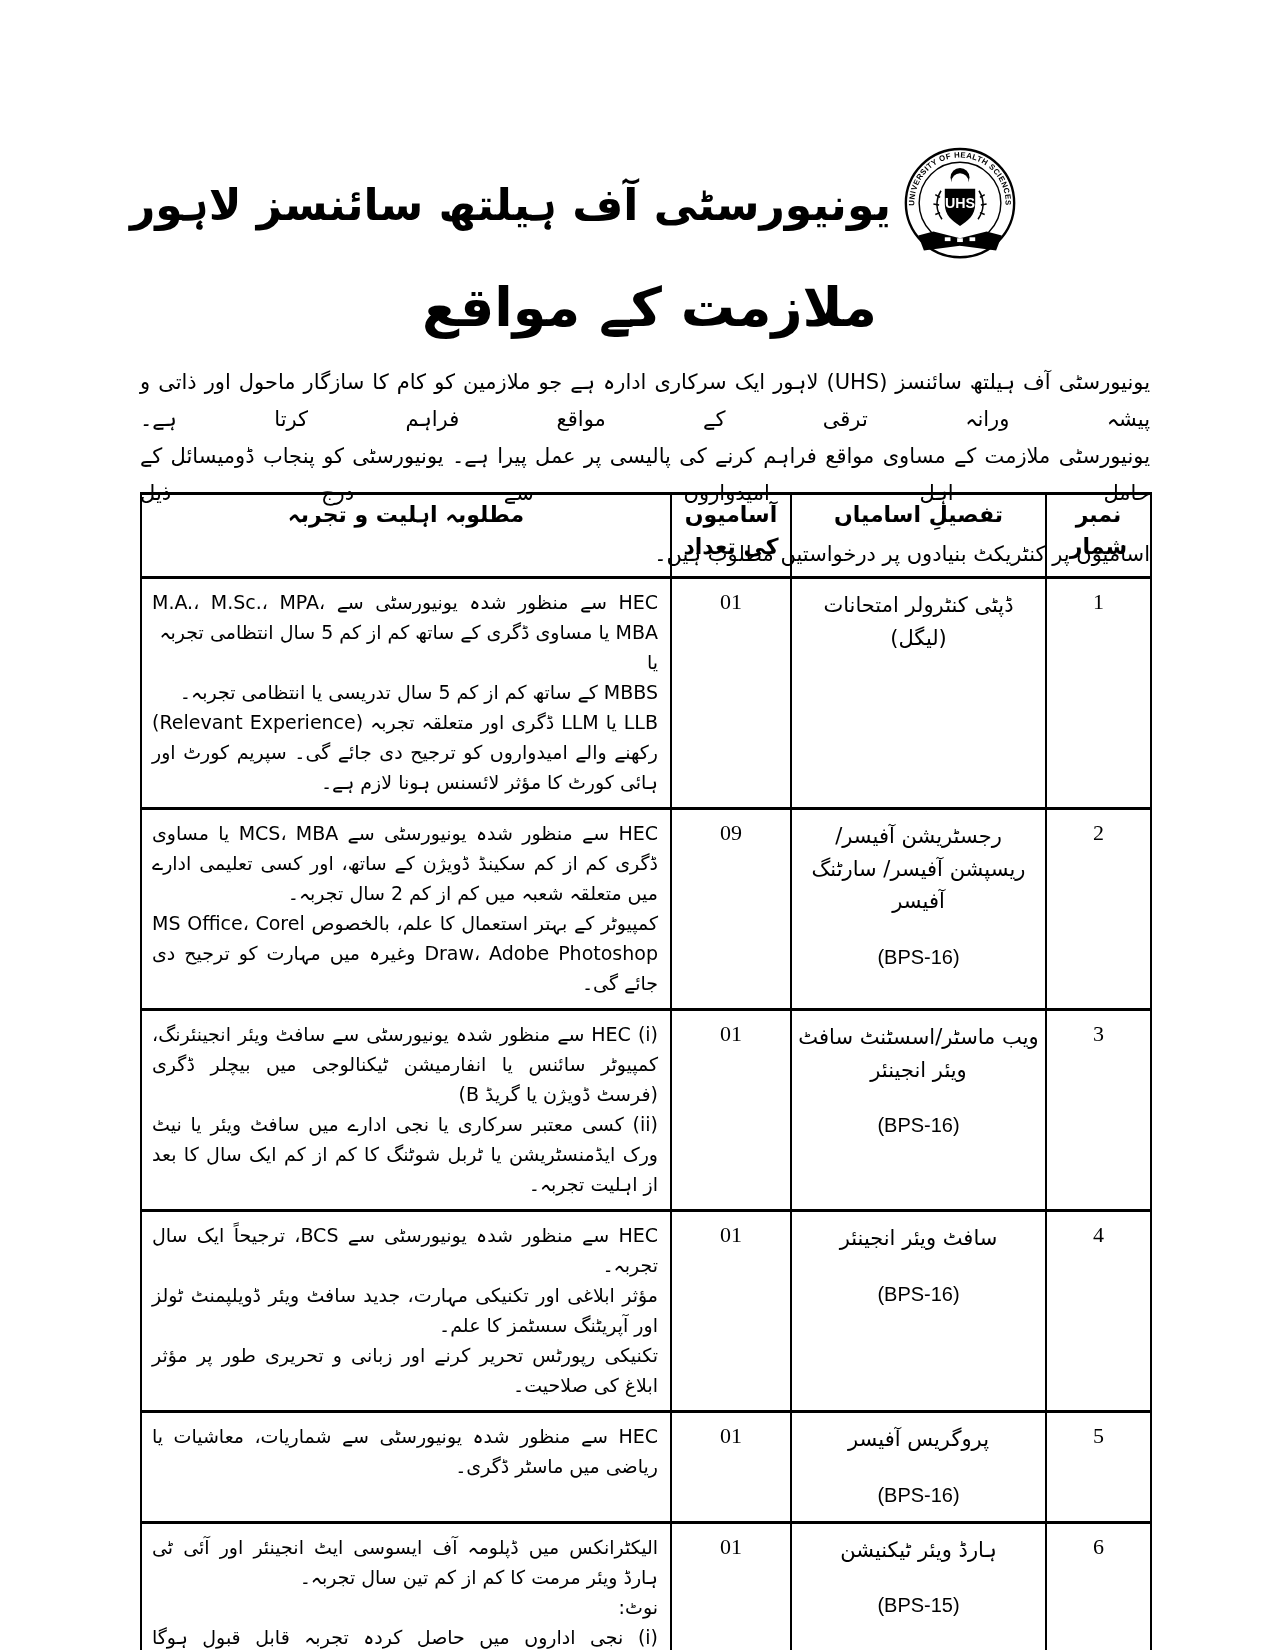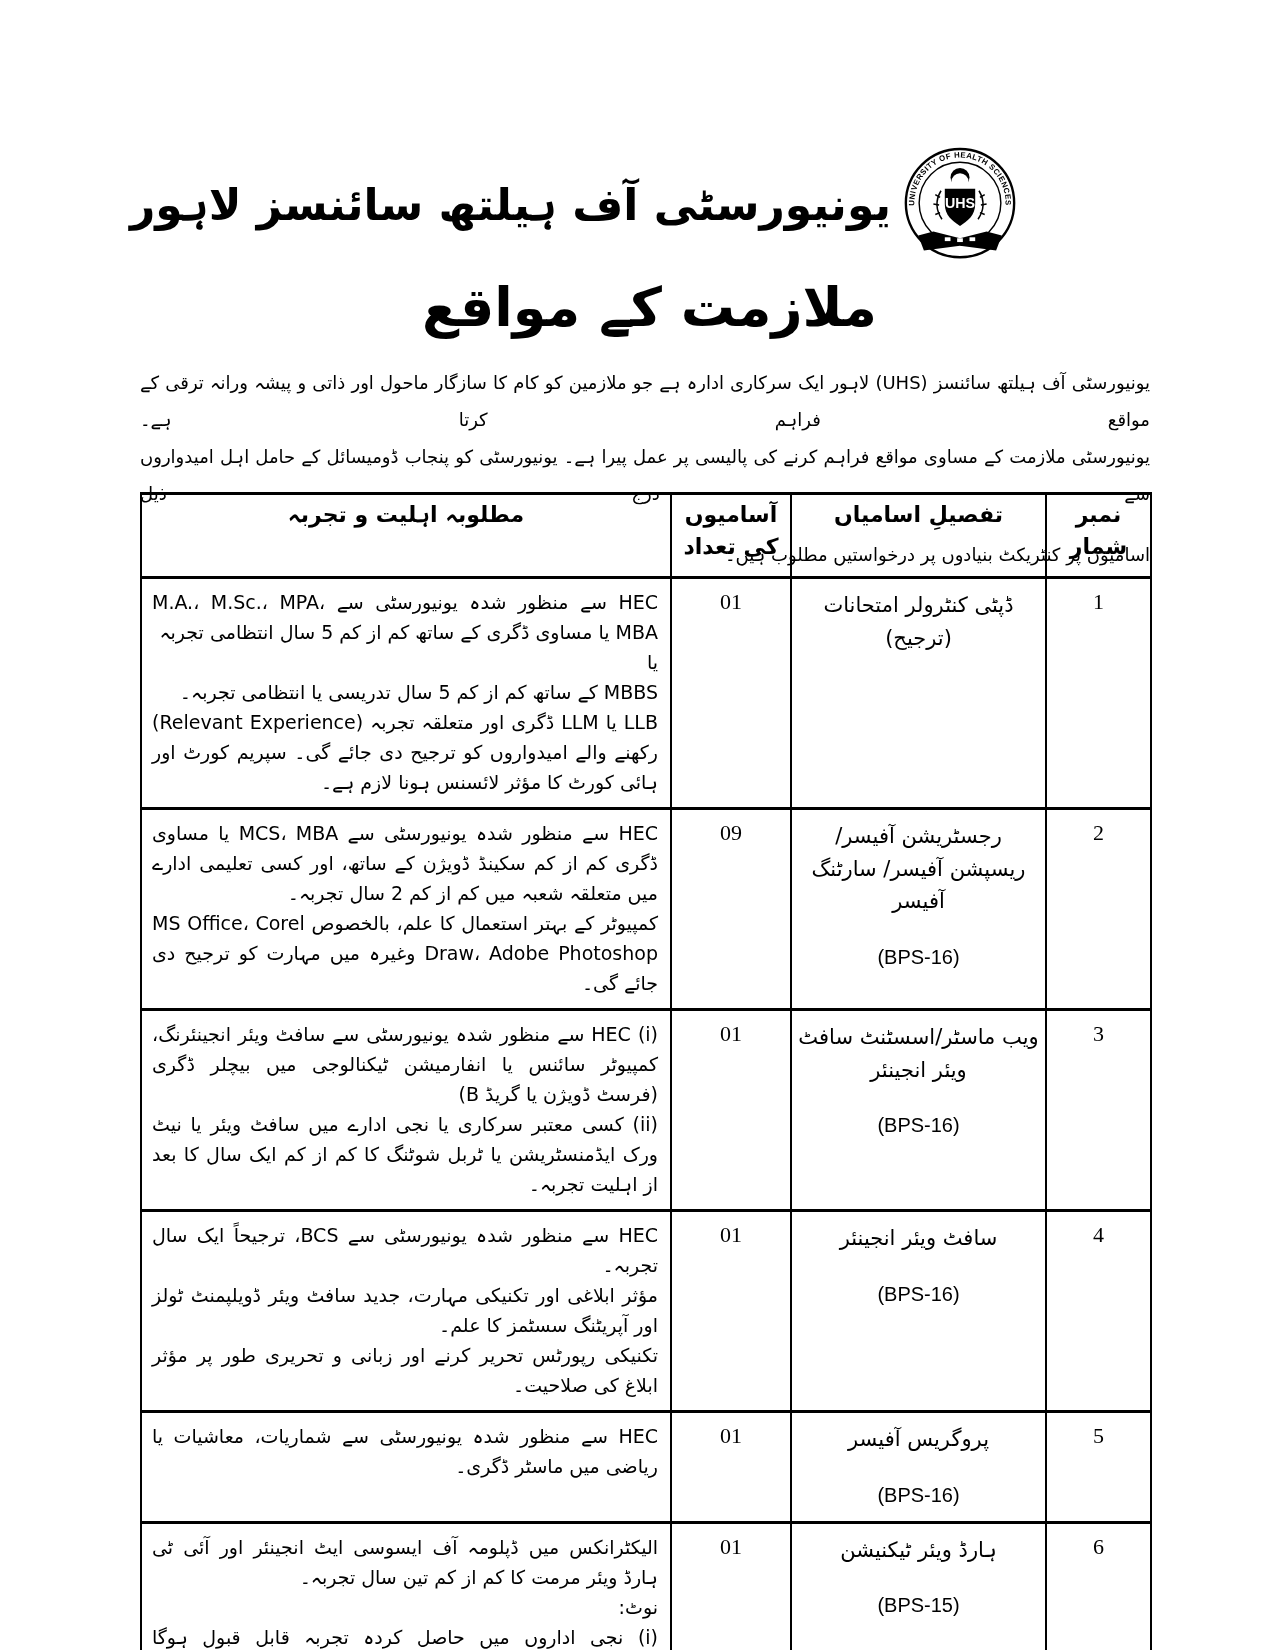--- a/index.html
+++ b/index.html
@@ -24,21 +24,21 @@
   
   .page-title {
     position:absolute; top:276px; left:12px; width:100%;
     text-align:center; direction:rtl;
     font-size:54px; font-weight:bold;
   }
 
   
   .intro {
     position:absolute; top:364px; left:140px; width:1010px;
-    direction:rtl; font-size:18px; line-height:37px;
+    direction:rtl; font-size:21px; line-height:37px;
   }
   .intro-line { text-align:justify; text-align-last:justify; }
   .intro-line:last-child { text-align-last:right;margin-top:24px; }
 
   
   .table-wrap { position:absolute; top:492px; left:140px; width:1010px; }
   table.jobs {
     width:100%; border-collapse:collapse; direction:rtl; table-layout:fixed;
   }
   table.jobs th, table.jobs td {
@@ -140,21 +140,21 @@
           <th>تفصیلِ اسامیاں</th>
           <th>آسامیوں
 کی تعداد</th>
           <th>مطلوبہ اہلیت و تجربہ</th>
         </tr>
       </thead>
       <tbody>
   <tr>
     <td class="c-serial">1</td>
     <td class="c-details">
-      <div>ڈپٹی کنٹرولر امتحانات (ترجیح)</div>
+      <div>ڈپٹی کنٹرولر امتحانات (لیگل)</div>
 
     </td>
     <td class="c-count">01</td>
     <td class="c-qual">
               <div class="qline">HEC سے منظور شدہ یونیورسٹی سے M.A.، M.Sc.، MPA، MBA یا مساوی ڈگری کے ساتھ کم از کم 5 سال انتظامی تجربہ</div>
               <div class="qline center">یا</div>
               <div class="qline">MBBS کے ساتھ کم از کم 5 سال تدریسی یا انتظامی تجربہ۔</div>
               <div class="qline">LLB یا LLM ڈگری اور متعلقہ تجربہ (Relevant Experience) رکھنے والے امیدواروں کو ترجیح دی جائے گی۔ سپریم کورٹ اور ہائی کورٹ کا مؤثر لائسنس ہونا لازم ہے۔</div>
             </td>
   </tr>

